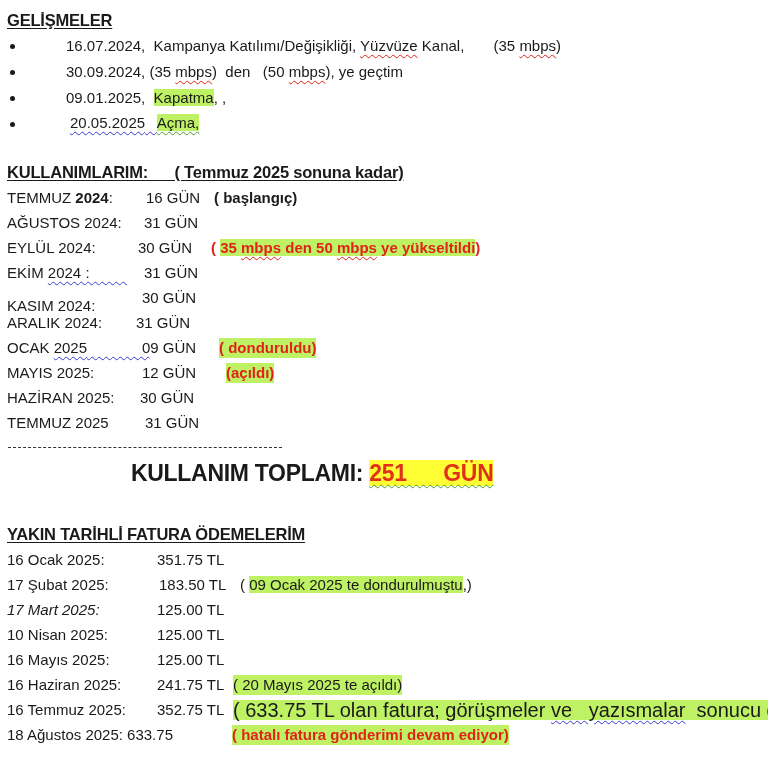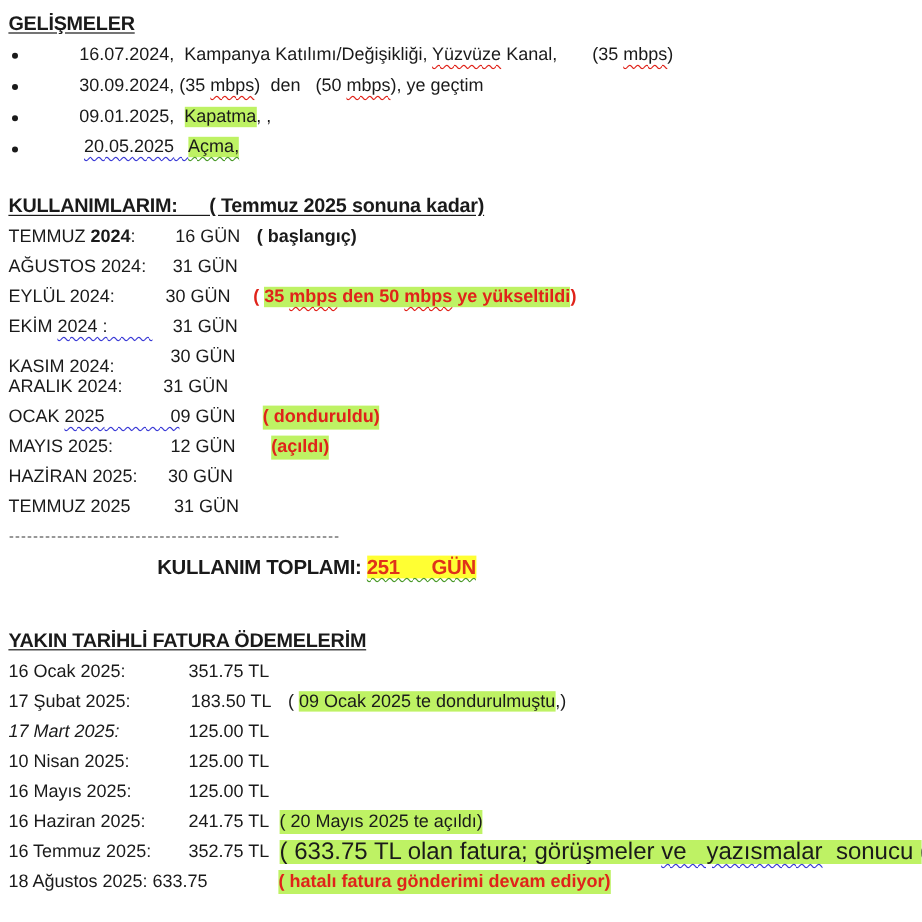--- a/index.html
+++ b/index.html
@@ -50,21 +50,21 @@
       text-underline-offset: 3px;
     }
     .dashes {
       position: absolute;
       left: 8px; top: 447px;
       width: 274px;
       border-top: 1.5px dashed #333;
     }
     .total {
       font-weight: bold;
-      font-size: 17px;
+      font-size: 23px;
       letter-spacing: -0.3px;
     }
     .total-val {
       color: #e0321a;
       background: #ffff33;
     }
   </style>
 </head>
 <body>
 

